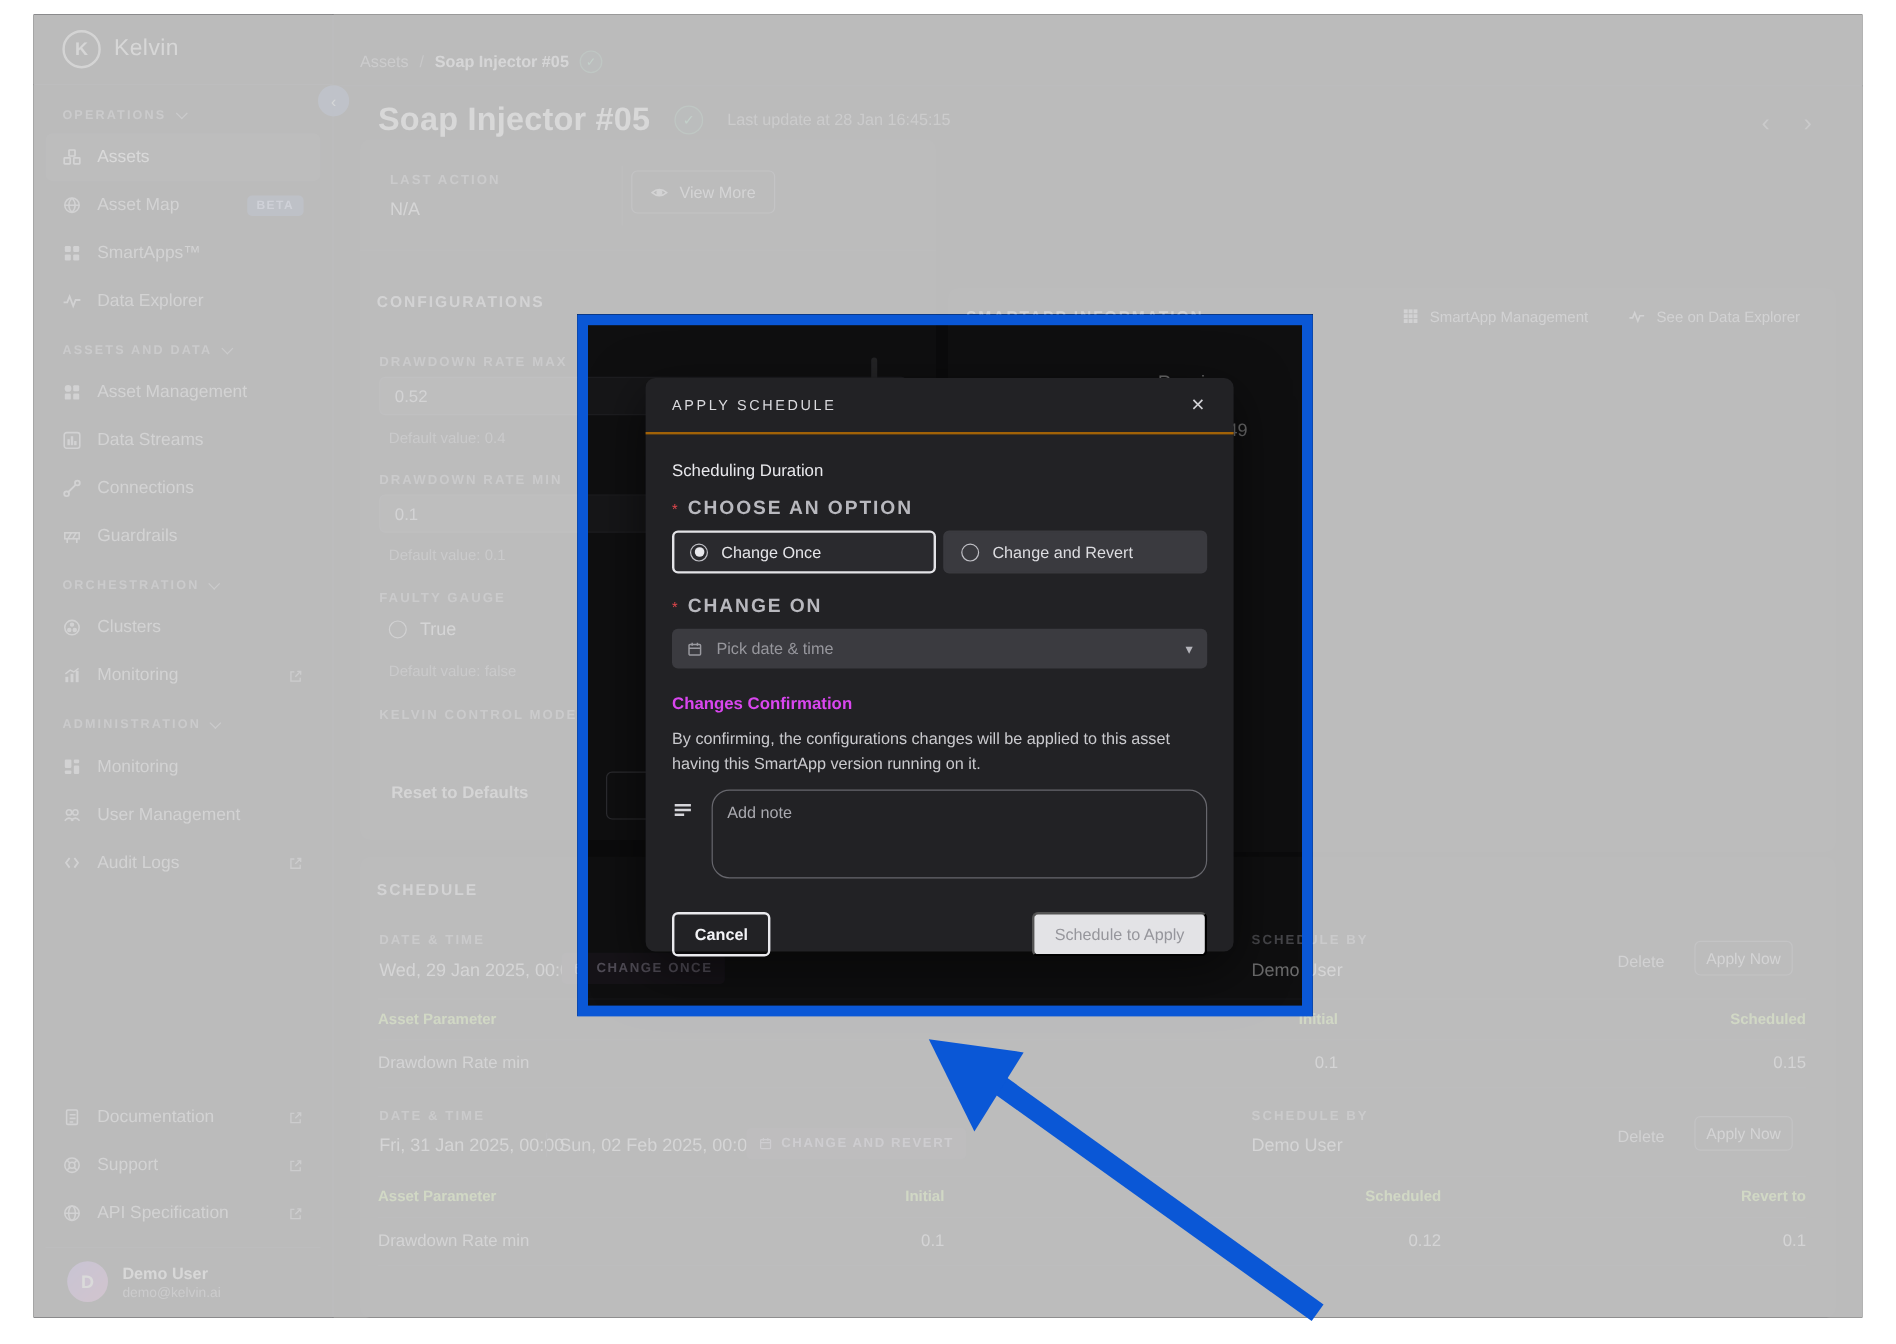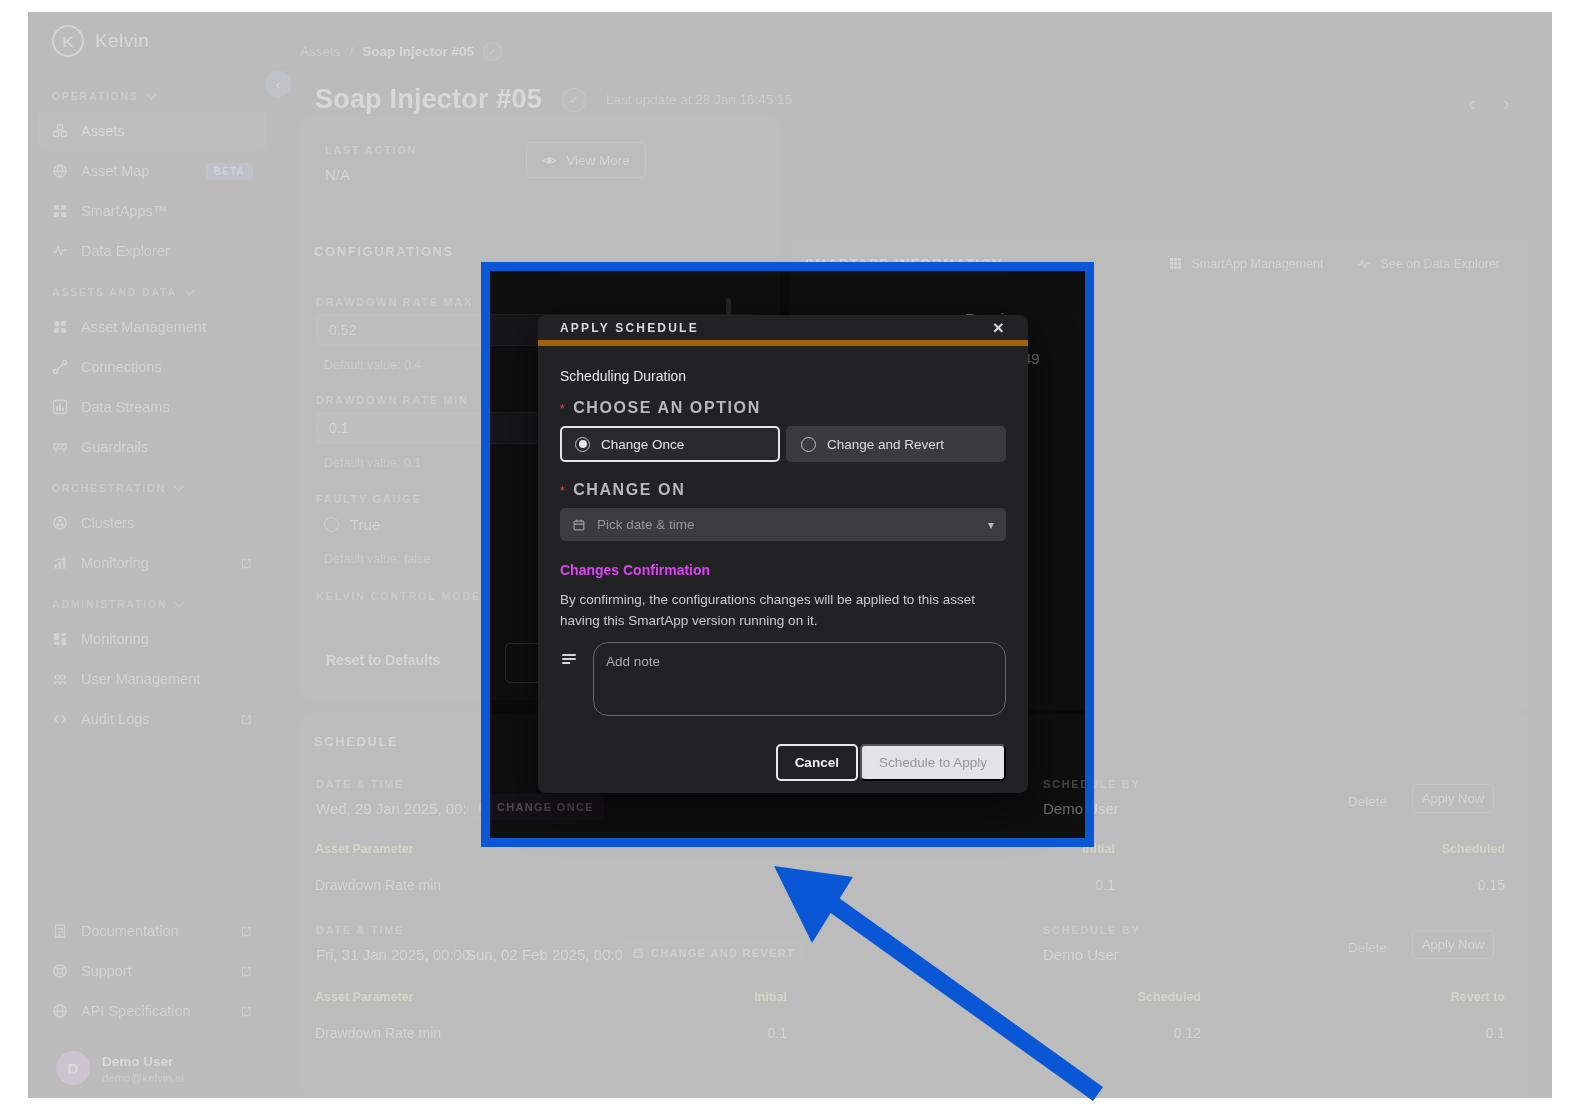--- a/index.html
+++ b/index.html
@@ -73,42 +73,42 @@
   .g3{position:absolute;display:grid;grid-template-columns:1fr 300px 390px;width:1190px}
   .g4{position:absolute;display:grid;grid-template-columns:1fr 180px 414px 304px;width:1190px}
   .th{font-size:12.5px;font-weight:bold;color:#bef264}
   .td{font-size:14px;color:#d5d5da}
   .num{text-align:right}
 
   
   .backdrop{position:absolute;inset:0;background:rgba(0,0,0,.52);z-index:10}
   .modal{position:absolute;left:510px;top:303px;width:490px;height:478px;background:#222225;border-radius:8px;
          z-index:20;box-shadow:0 14px 44px rgba(0,0,0,.55);box-sizing:border-box}
-  .m-head{height:31px;border-bottom:6px solid #a16207;display:flex;align-items:center;padding:0 22px;
-          color:#dadade;font-size:12px;letter-spacing:2.2px;font-weight:bold;box-sizing:border-box}
+  .m-head{height:47px;border-bottom:2px solid #a16207;display:flex;align-items:center;padding:0 22px;
+          color:#dadade;font-size:12px;letter-spacing:2.2px;font-weight:normal;box-sizing:border-box}
   .m-close{margin-left:auto;color:#d2d2d6;font-size:19px;line-height:1}
   .m-body{padding:22px 22px 0}
   .m-sec1{font-size:14px;color:#e9e9ed;margin-bottom:15px}
   .star{color:#e5484d;margin-right:4px;font-size:12px}
   .m-lbl{font-size:16px;letter-spacing:1.6px;color:#b8b8be;font-weight:bold}
   .opt-row{display:flex;gap:6px;margin:9px 0 19px}
   .opt{flex:1;height:36px;display:flex;align-items:center;gap:11px;padding:0 13px;border-radius:5px;
        font-size:13.5px;color:#e5e5e9;box-sizing:border-box}
   .opt.sel{background:#2a2a2e;border:2px solid #e3e3e7}
   .opt.unsel{background:#3a3a3f;border:2px solid #3a3a3f;color:#dddde1}
   .select{height:33px;background:#3b3b40;border-radius:5px;display:flex;align-items:center;gap:11px;
           padding:0 12px;color:#97979d;font-size:13.5px;margin:9px 0 21px}
   .caret{margin-left:auto;color:#b4b4ba;font-size:12px}
   .m-sec2{font-size:14px;font-weight:bold;color:#d946ef;margin:2px 0 11px}
   .m-para{font-size:13.5px;color:#cacace;line-height:1.58;margin:0 0 10px;max-width:450px}
   .note-row{display:flex;gap:15px;align-items:flex-start;margin-bottom:28px}
   .note{flex:1;height:50px;background:transparent;border:1px solid #67676d;border-radius:15px;color:#d6d6da;
         font-size:13.5px;padding:11px 12px;resize:none;outline:none;font-family:"Liberation Sans",sans-serif}
   .note::placeholder{color:#a9a9af}
-  .m-foot{display:flex;justify-content:flex-end;gap:2px;padding-right:0}
+  .m-foot{display:flex;justify-content:space-between;gap:2px;padding-right:0}
   .btn-cancel{border:2px solid #e9e9ed;background:transparent;color:#f3f3f6;font-weight:bold;font-size:13.5px;
               border-radius:5px;padding:7px 17px}
   .btn-submit{background:#e3e3e6;color:#96969c;font-size:13.5px;border-radius:5px;padding:9px 17px}
 
   
   .fade-hole{position:absolute;left:453px;top:250px;width:613px;height:585px;
              box-shadow:0 0 0 3000px rgba(255,255,255,.72);z-index:30;pointer-events:none}
   .hlbox{position:absolute;left:453px;top:250px;width:613px;height:585px;border:9px solid #0a57d6;
          box-sizing:border-box;z-index:40;pointer-events:none}
   .arrow-svg{position:absolute;left:0;top:0;z-index:60;pointer-events:none}
@@ -168,35 +168,35 @@
       <div class="item">
         <svg class="ic" width="16" height="16" viewBox="0 0 16 16" fill="#c6c6ca">
             <circle cx="4.7" cy="4.7" r="2.8"></circle>
             <rect x="9" y="2" width="5" height="5" rx="1"></rect>
             <rect x="2" y="9" width="5" height="5" rx="1"></rect>
             <rect x="9" y="9" width="5" height="5" rx="1"></rect>
           </svg>
         <span>Asset Management</span>
       </div>
       <div class="item">
-        <svg class="ic" width="16" height="16" viewBox="0 0 16 16" fill="none" stroke="#c6c6ca" stroke-width="1.5">
-            <circle cx="3.5" cy="12.5" r="2"></circle>
-            <circle cx="12.5" cy="3.5" r="2"></circle>
-            <path d="M5 11l6-6"></path>
-          </svg>
-        <span>Connections</span>
-      </div>
-      <div class="item">
         <svg class="ic" width="16" height="16" viewBox="0 0 16 16" fill="#c6c6ca">
             <rect x="1.5" y="1.5" width="13" height="13" rx="2" fill="none" stroke="#c6c6ca" stroke-width="1.3"></rect>
             <rect x="4.2" y="7" width="2" height="5"></rect>
             <rect x="7" y="4.5" width="2" height="7.5"></rect>
             <rect x="9.8" y="8.5" width="2" height="3.5"></rect>
           </svg>
         <span>Data Streams</span>
+      </div>
+      <div class="item">
+        <svg class="ic" width="16" height="16" viewBox="0 0 16 16" fill="none" stroke="#c6c6ca" stroke-width="1.5">
+            <circle cx="3.5" cy="12.5" r="2"></circle>
+            <circle cx="12.5" cy="3.5" r="2"></circle>
+            <path d="M5 11l6-6"></path>
+          </svg>
+        <span>Connections</span>
       </div>
       <div class="item">
         <svg class="ic" width="16" height="16" viewBox="0 0 16 16" fill="none" stroke="#c6c6ca" stroke-width="1.3">
             <rect x="2" y="5" width="12" height="5"></rect>
             <path d="M4.5 10l3-5M8.5 10l3-5M4 10v3.5M12 10v3.5"></path>
           </svg>
         <span>Guardrails</span>
       </div>
 
       <div class="sec-h">

